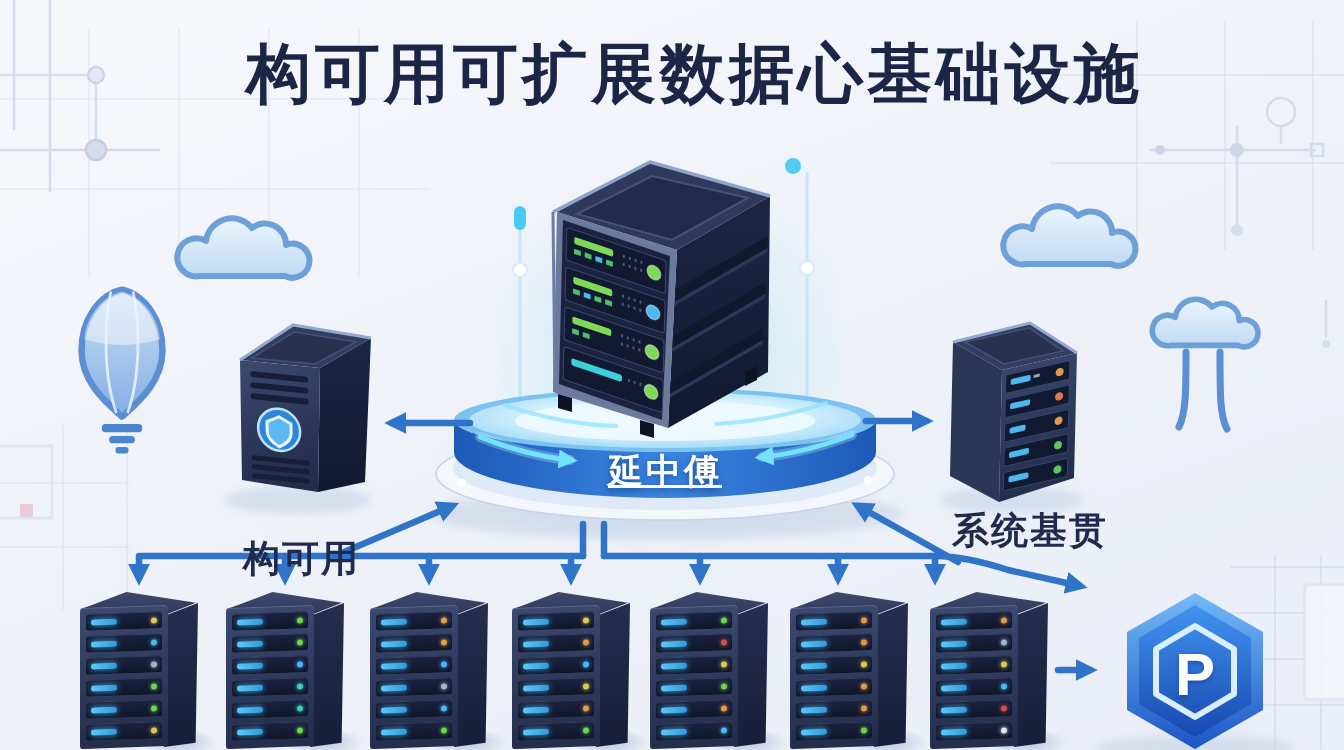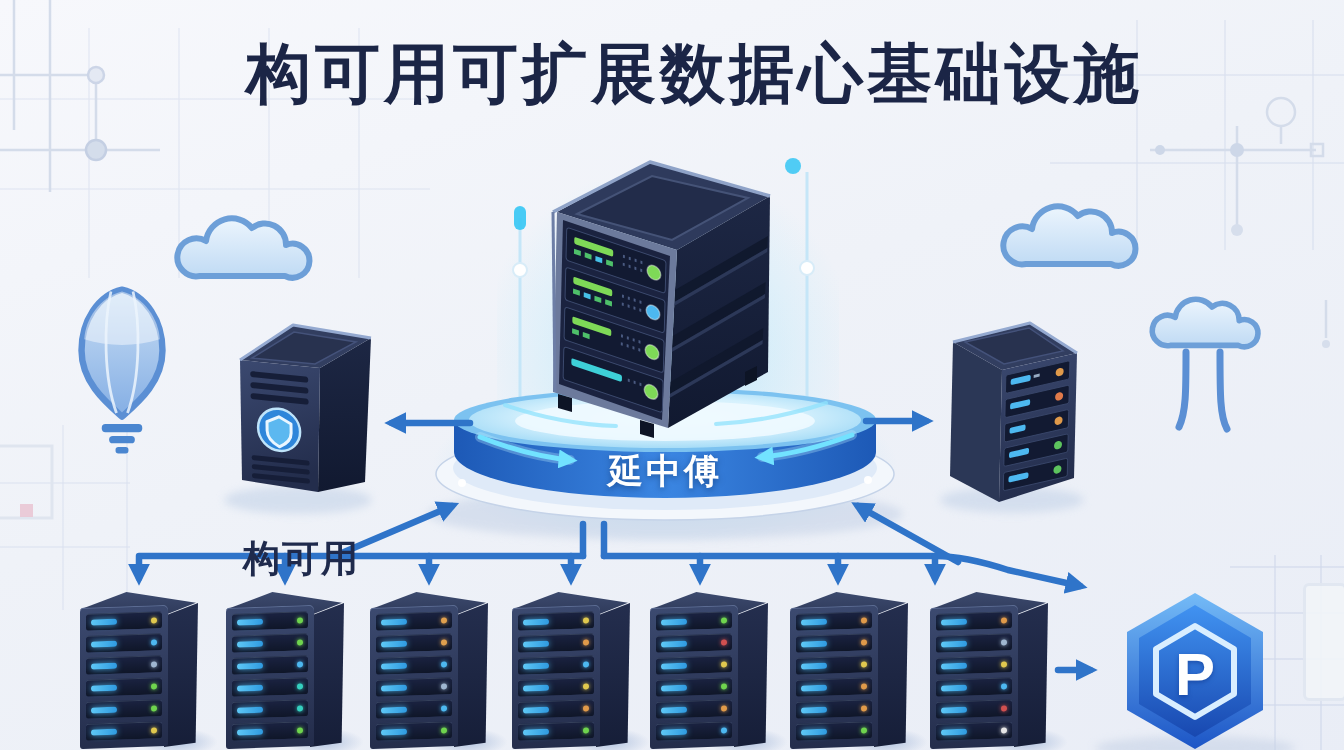--- a/index.html
+++ b/index.html
@@ -24,21 +24,21 @@
   .platform-glow{position:absolute;left:430px;top:385px;width:470px;height:160px;
     background:radial-gradient(ellipse,rgba(110,205,248,.45),rgba(110,205,248,0) 70%);}
   svg.scene{position:absolute;left:0;top:0;}
   .title{position:absolute;top:30px;left:0;right:0;text-align:center;
     font-size:65px;font-weight:900;letter-spacing:4px;color:#1b2546;}
   .node-label{position:absolute;font-size:37px;font-weight:800;color:#1f2a4c;letter-spacing:2px;}
   .label-left{left:243px;top:534px;text-align:center;}
   .label-right{left:952px;top:506px;}
   .platform-label{position:absolute;left:565px;top:448px;width:200px;text-align:center;
     font-size:35px;font-weight:700;color:#ffffff;letter-spacing:3px;
-    text-shadow:0 2px 6px rgba(10,40,90,.5);}
+    text-shadow:0 2px 6px rgba(10,40,90,.5);text-decoration:underline;}
   .badge-letter{position:absolute;left:1155px;top:640px;width:80px;text-align:center;
     font-size:60px;font-weight:900;color:#ffffff;text-shadow:0 2px 4px rgba(14,52,140,.55);}
   .ghost-server{position:absolute;left:1303px;top:583px;width:38px;height:112px;
     background:#f2f5f9;border:3px solid #e1e7f1;border-radius:6px;opacity:.9;}
   
   .server-row{position:absolute;left:0;top:0;width:1344px;height:750px;pointer-events:none;}
   .mini-server{position:absolute;top:592px;width:122px;height:158px;}
   .ms-shadow{position:absolute;right:-18px;bottom:-6px;width:80px;height:28px;
     background:radial-gradient(ellipse,rgba(165,185,218,.8),rgba(165,185,218,0) 70%);}
   .ms-lid{position:absolute;left:2px;top:0;width:116px;height:30px;
@@ -329,20 +329,21 @@
       <ellipse cx="1195" cy="748" rx="100" ry="12" fill="#c7d3e6" opacity=".6" filter="url(#soft)"></ellipse>
       <polygon points="1195,593 1263,632 1263,710 1195,749 1127,710 1127,632" fill="url(#gBadge)"></polygon>
       <polygon points="1195,605 1251,638 1251,704 1195,737 1139,704 1139,638" fill="url(#gBadgeIn)"></polygon>
       <polygon points="1195,626 1234,649 1234,694 1195,717 1156,694 1156,649" fill="none" stroke="#d9eeff" stroke-width="6" stroke-linejoin="round"></polygon>
     </g>
   </svg>
 
   <div class="title">构可用可扩展数据心基础设施</div>
   <div class="platform-label">延中傅</div>
   <div class="node-label label-left">构可用</div>
+  <div class="node-label label-right">系统基贯</div>
   <div class="badge-letter">P</div>
 
   <div class="server-row">
       <div class="mini-server" style="left: 78px;">
     <div class="ms-shadow"></div>
     <div class="ms-lid"></div>
     <div class="ms-side"></div>
     <div class="ms-front">
           <div class="ms-bay">
             <span class="ms-led"></span>

